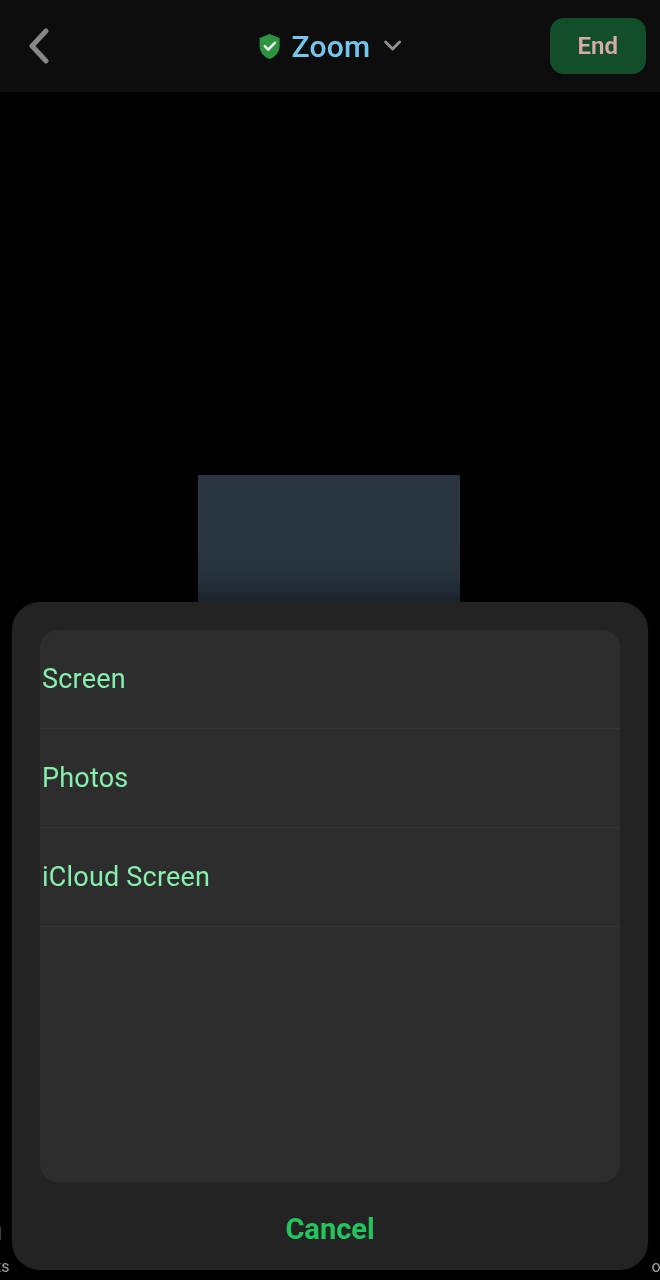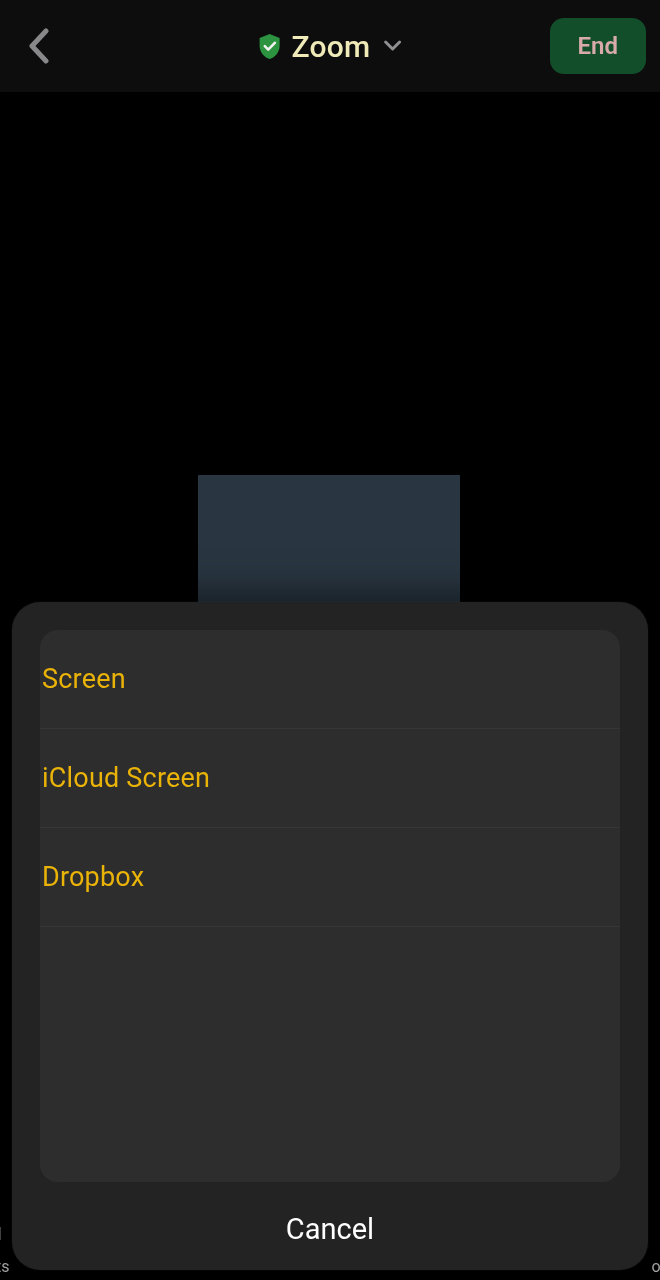--- a/index.html
+++ b/index.html
@@ -48,21 +48,21 @@
     }
     .shield {
       width: 24px;
       height: 26px;
       display: flex;
       align-items: center;
       justify-content: center;
     }
     .shield svg { display: block; }
     .title-text {
-      color: #fef9c3;
+      color: #7dd3fc;
       font-size: 30px;
       font-weight: 500;
       letter-spacing: 0.2px;
     }
     .chevron {
       width: 20px;
       height: 20px;
       display: flex;
       align-items: center;
       justify-content: center;
@@ -160,21 +160,21 @@
       border-radius: 18px;
       overflow: hidden;
       height: 552px;
       position: relative;
     }
     .sheet-item {
       height: 99px;
       display: flex;
       align-items: center;
       padding: 0 0 0 2px;
-      color: #eab308;
+      color: #86efac;
       font-size: 27px;
       font-weight: 400;
       border-bottom: 1px solid rgba(255,255,255,0.045);
       letter-spacing: 0.2px;
     }
     .sheet-item:last-of-type {
       border-bottom: none;
     }
     .sheet-item.partial {
       height: 58px;
@@ -194,23 +194,23 @@
       right: 0;
       top: 56%;
       bottom: -4px;
       background: #2d2d2d;
     }
     .sheet-cancel {
       height: 88px;
       display: flex;
       align-items: center;
       justify-content: center;
-      color: #ffffff;
+      color: #22c55e;
       font-size: 29px;
-      font-weight: 400;
+      font-weight: 700;
       background: transparent;
       border: none;
       width: 100%;
       padding-top: 6px;
     }
   </style>
 </head>
 <body>
 
 <div class="header">
@@ -248,20 +248,23 @@
 </div>
 
 <div class="dim"></div>
 
 <div class="sheet">
   <div class="sheet-list">
     <div class="sheet-item">
       <span>Screen</span>
     </div>
     <div class="sheet-item">
+      <span>Photos</span>
+    </div>
+    <div class="sheet-item">
       <span>iCloud Screen</span>
     </div>
     <div class="sheet-item">
       <span>Dropbox</span>
     </div>
     <div class="sheet-item">
       <span>Microsoft OneDrive</span>
     </div>
     <div class="sheet-item partial">
       <span class="partial-text">Microsoft SharePoint</span>

